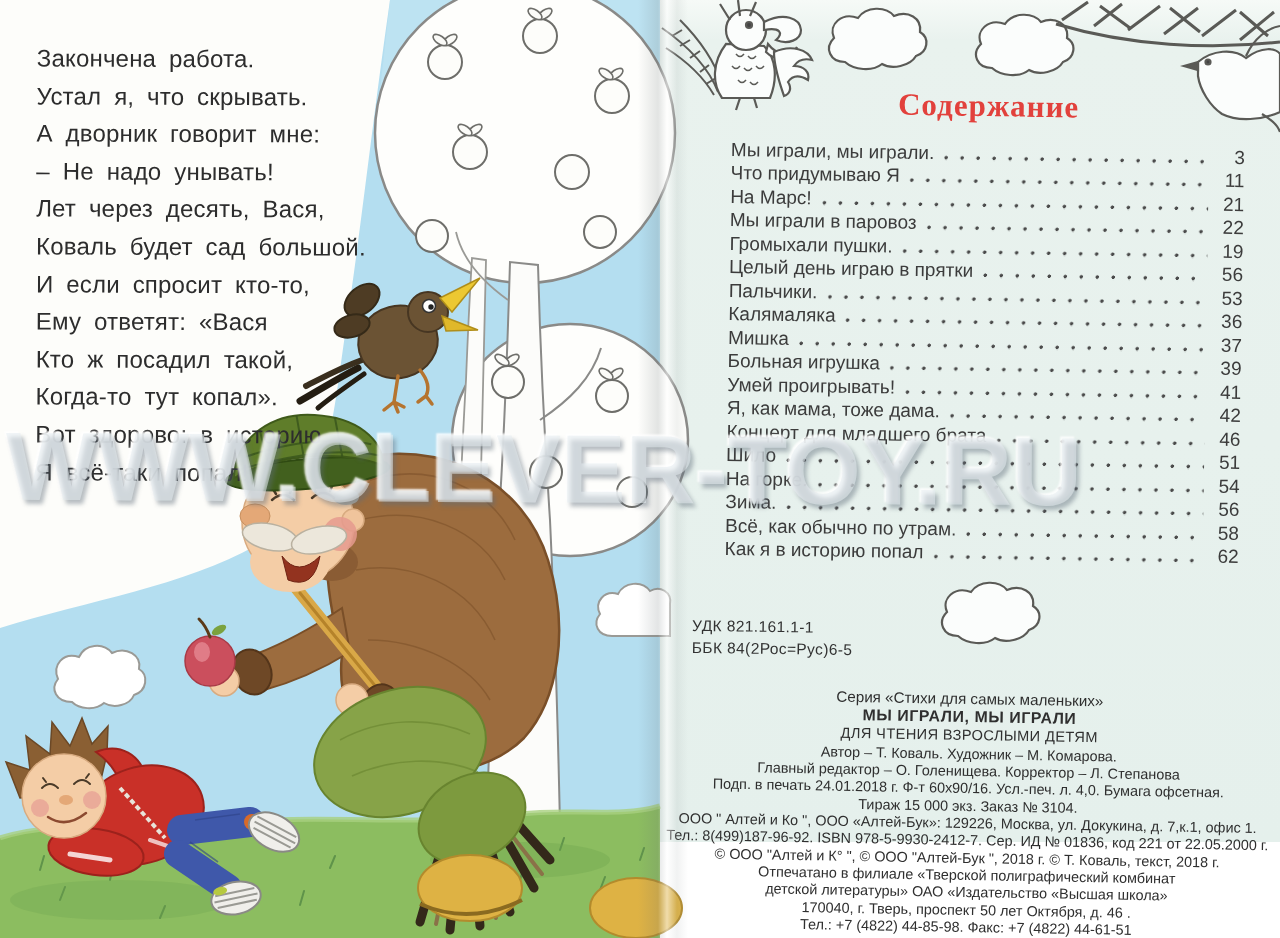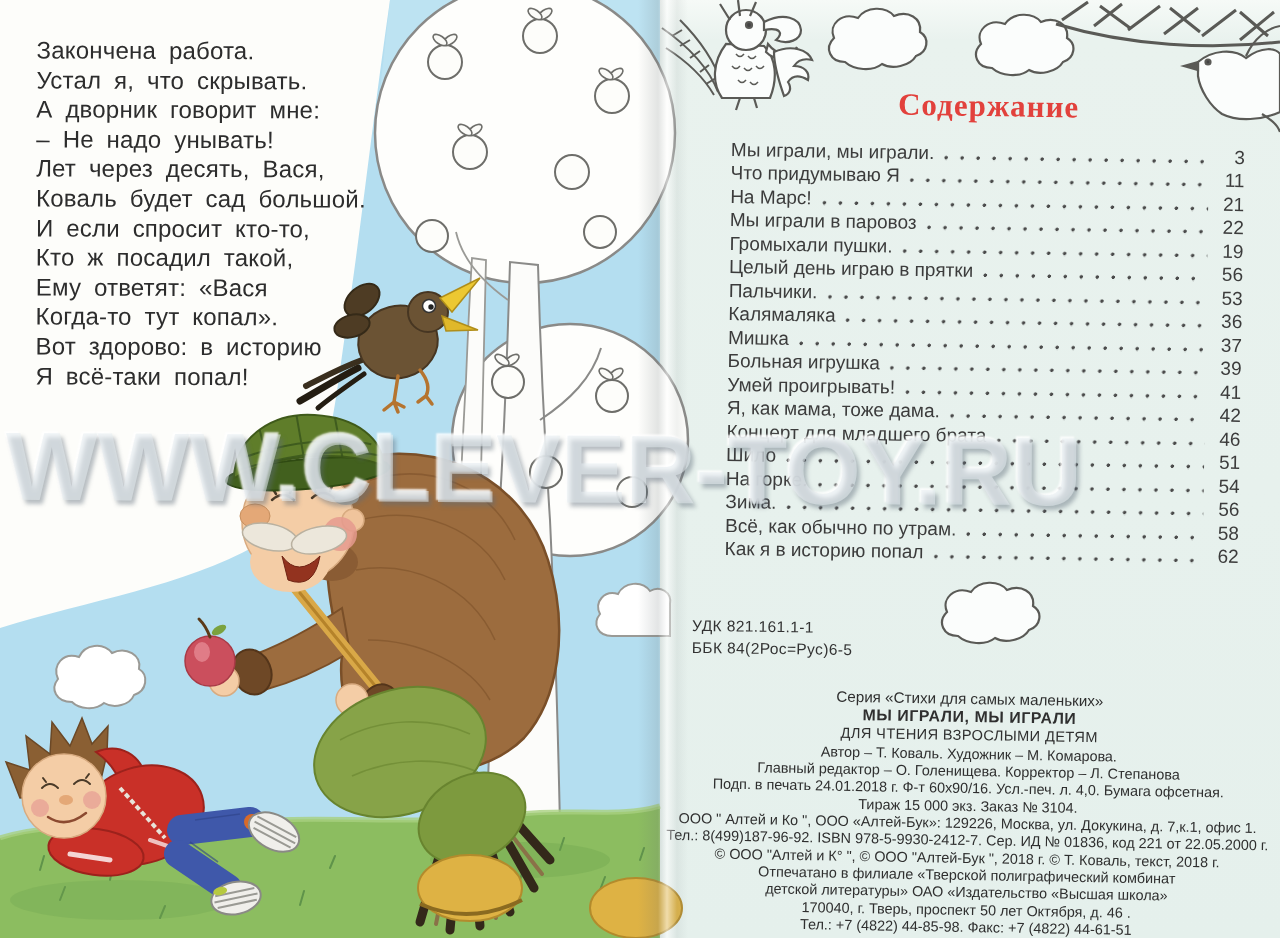--- a/index.html
+++ b/index.html
@@ -1,29 +1,29 @@
 <!DOCTYPE html>
 <html><head>
 <meta charset="utf-8">
 <style>
   html,body{margin:0;padding:0;}
   body{width:1280px;height:938px;position:relative;overflow:hidden;background:#fff;
        font-family:"Liberation Sans",sans-serif;}
   .book{position:absolute;inset:0;}
   .left-page{position:absolute;left:0;top:0;width:660px;height:938px;background:#fdfdfa;}
-  .right-page{position:absolute;left:660px;top:0;width:620px;height:938px;
+  .right-page{position:absolute;left:660px;top:0;width:620px;height:842px;
       background:linear-gradient(180deg,#f6faf7 0px,#e9f2ee 40px,#e5f0ec 100%);}
   .gutter{position:absolute;left:638px;top:0;width:50px;height:938px;z-index:4;pointer-events:none;
       background:linear-gradient(90deg,rgba(120,130,130,0) 0%,rgba(100,110,112,0.18) 40%,
       rgba(255,255,255,0.55) 58%,rgba(140,150,150,0.12) 78%,rgba(0,0,0,0) 100%);}
   .art{position:absolute;left:0;top:0;z-index:1;pointer-events:none;}
 
   .poem{position:absolute;left:36px;top:36px;z-index:3;color:#2d2d2d;font-size:24px;
       line-height:29.6px;letter-spacing:0.2px;word-spacing:6px;transform:rotate(0.2deg);}
-  .poem-line{white-space:nowrap;}
+  .poem-line{white-space:nowrap;margin-top:8px;}
 
   .toc{position:absolute;left:72px;top:84px;width:514px;z-index:3;
       transform:rotate(0.9deg);transform-origin:left top;}
   .toc-title{font-family:"Liberation Serif",serif;font-weight:bold;font-size:31px;
       color:#e2413c;text-align:center;margin-bottom:17px;letter-spacing:1px;}
   .toc-row{display:flex;align-items:flex-end;height:23.5px;font-size:19px;color:#3c3c3c;}
   .toc-text{white-space:nowrap;}
   .toc-leader{flex:1;height:5px;margin:0 8px 4px 10px;
       background-image:radial-gradient(circle at 2.2px 2.2px,#4a4a4a 1.6px,rgba(0,0,0,0) 1.9px);
       background-size:16px 5px;background-repeat:repeat-x;background-position:left bottom;}
@@ -297,23 +297,23 @@
       <div class="poem-line">А дворник говорит мне:</div>
 
       <div class="poem-line">– Не надо унывать!</div>
 
       <div class="poem-line">Лет через десять, Вася,</div>
 
       <div class="poem-line">Коваль будет сад большой.</div>
 
       <div class="poem-line">И если спросит кто-то,</div>
 
+      <div class="poem-line">Ему ответят: «Вася</div>
+
       <div class="poem-line">Кто ж посадил такой,</div>
-
-      <div class="poem-line">Ему ответят: «Вася</div>
 
       <div class="poem-line">Когда-то тут копал».</div>
 
       <div class="poem-line">Вот здорово: в историю</div>
 
       <div class="poem-line">Я всё-таки попал!</div>
     </div>
 
   <div class="right-page" style="background:none;">
     <div class="toc">

